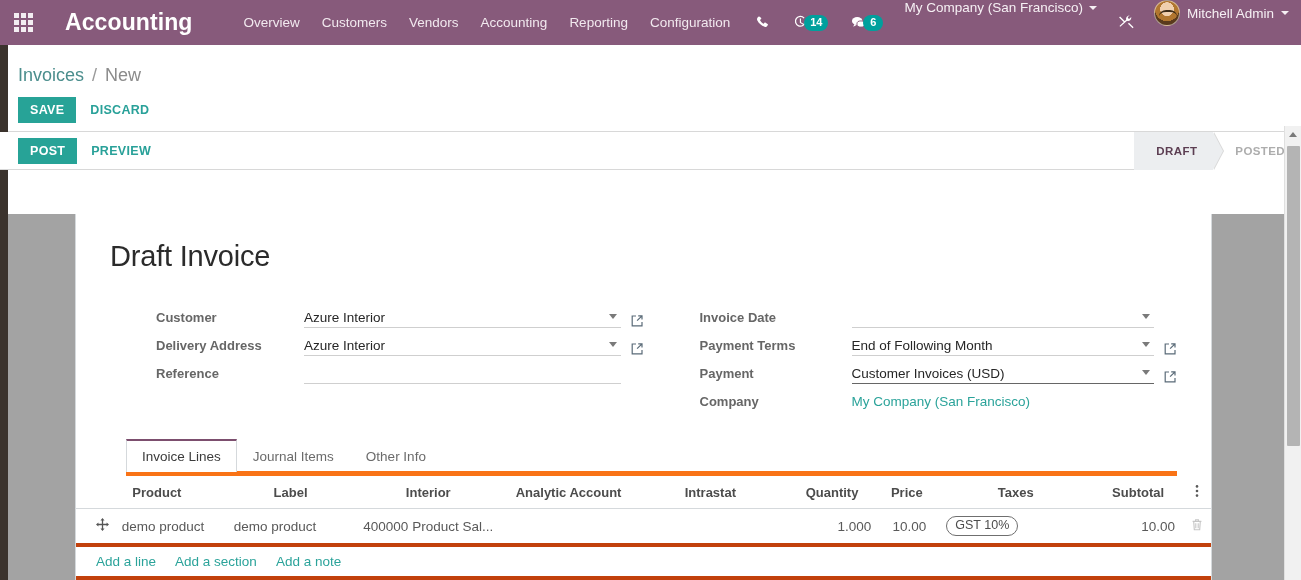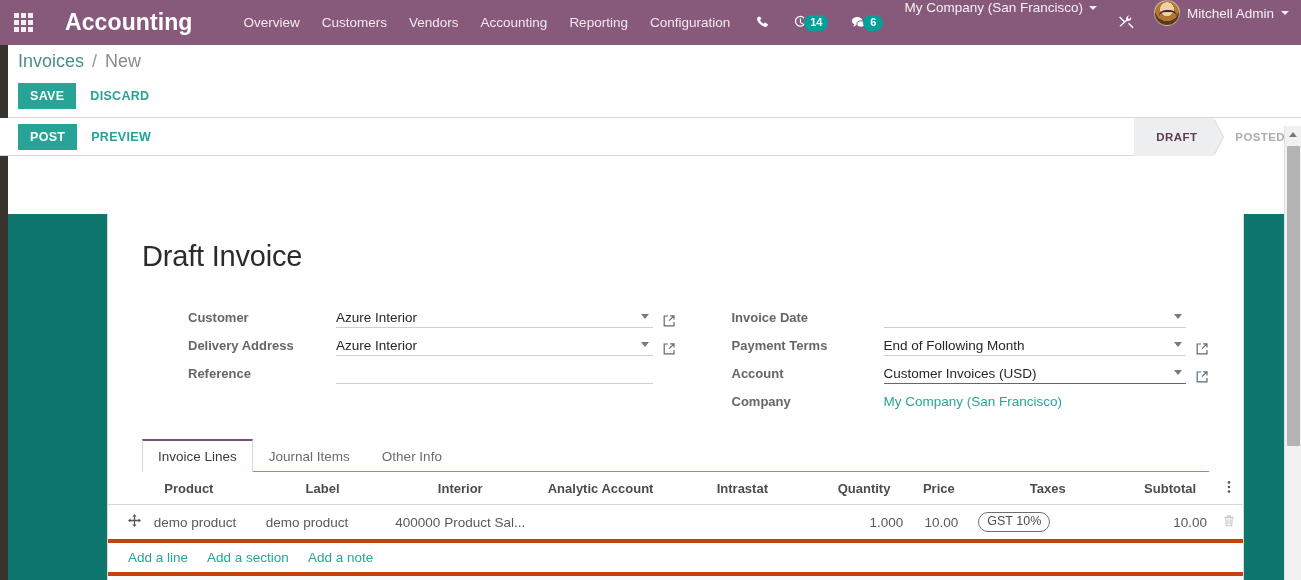--- a/index.html
+++ b/index.html
@@ -77,21 +77,21 @@
 
   
   .rail {
     position: absolute; left: 0; top: 45px; width: 8px; bottom: 0;
     background: #3b332d;
   }
 
   
   .cp {
     background: #ffffff; border-bottom: 1px solid #d8d8d8;
-    padding-left: 18px; padding-top: 4px; padding-bottom: 8px;
+    padding-left: 18px; padding-top: 18px; padding-bottom: 8px;
   }
   .breadcrumb { font-size: 18px; line-height: 24px; }
   .bc-link { color: #4B8E8D; cursor: pointer; }
   .bc-sep { color: #999; margin: 0 3px; }
   .bc-cur { color: #8b8b8b; }
   .cp-buttons { margin-top: 10px; display: flex; align-items: center; gap: 4px; }
   .btn-primary {
     background: #27A397; color: #fff; border: none;
     font-size: 12.5px; font-weight: bold; letter-spacing: .3px;
     padding: 6px 12px; cursor: pointer; text-transform: uppercase;
@@ -123,21 +123,21 @@
   }
   .stat .arrow-r-line {
     position: absolute; right: -11px; top: 0; width: 0; height: 0;
     border-top: 19px solid transparent; border-bottom: 19px solid transparent;
     border-left: 10px solid #d8d8d8; z-index: 1;
   }
 
   
   .content {
     position: absolute; left: 8px; right: 17px; top: 214px; bottom: 0;
-    background: #0f766e; overflow: hidden; padding-left: 32px;
+    background: #a3a3a3; overflow: hidden;
   }
   .sheet {
     background: #fff; border: 1px solid #d5d9dc; border-top: none;
     margin: 0 auto; width: 1137px; margin-left: 67px;
     min-height: 400px; padding: 0 0 0 0;
   }
   .sheet-inner { padding: 22px 34px 0 34px; }
   .title { font-size: 29px; font-weight: normal; color: #2b2b2b; margin: 4px 0 28px 0; letter-spacing: -.2px; }
 
   
@@ -165,21 +165,21 @@
   .fval .drop {
     position: absolute; right: 4px; top: 7px; width: 0; height: 0;
     border-left: 4px solid transparent; border-right: 4px solid transparent;
     border-top: 5px solid #7a7a7a; cursor: pointer;
   }
   .ext-link { margin-left: 9px; cursor: pointer; display: flex; align-items: center; }
   .link-text { color: #2BA39A; font-size: 13.5px; cursor: pointer; }
 
   
   .notebook { margin-top: 26px; }
-  .tabs { display: flex; border-bottom: 1px solid #f97316; padding-left: 0; }
+  .tabs { display: flex; border-bottom: 5px solid #f97316; padding-left: 0; margin-left: 16px; }
   .tab {
     padding: 9px 15px 8px; font-size: 13.5px; color: #6b6b6b;
     border: 1px solid transparent; border-bottom: none; cursor: pointer;
     margin-bottom: -1px; background: transparent;
   }
   .tab.active {
     color: #3b3b3b; background: #fff; border-color: #d5d9dc;
     border-top: 2px solid #7C4E6E; padding-top: 8px;
   }
 
@@ -405,21 +405,21 @@
               </div>
               <span class="ext-link">
                 <svg width="14" height="14" viewBox="0 0 14 14">
                   <path fill="none" stroke="#5A6B78" stroke-width="1.2" d="M6 2H2.2v9.8H12V8"></path>
                   <path fill="none" stroke="#5A6B78" stroke-width="1.2" d="M8.2 1.8H12V5.6M12 1.8 7.1 6.7"></path>
                 </svg>
               </span>
             </div>
 
             <div class="frow">
-              <div class="flabel">Account</div>
+              <div class="flabel">Payment</div>
               <div class="fval focused">
                 <input readonly="" value="Customer Invoices (USD)" style="">
                 <span class="drop"></span>
               </div>
               <span class="ext-link">
                 <svg width="14" height="14" viewBox="0 0 14 14">
                   <path fill="none" stroke="#5A6B78" stroke-width="1.2" d="M6 2H2.2v9.8H12V8"></path>
                   <path fill="none" stroke="#5A6B78" stroke-width="1.2" d="M8.2 1.8H12V5.6M12 1.8 7.1 6.7"></path>
                 </svg>
               </span>

